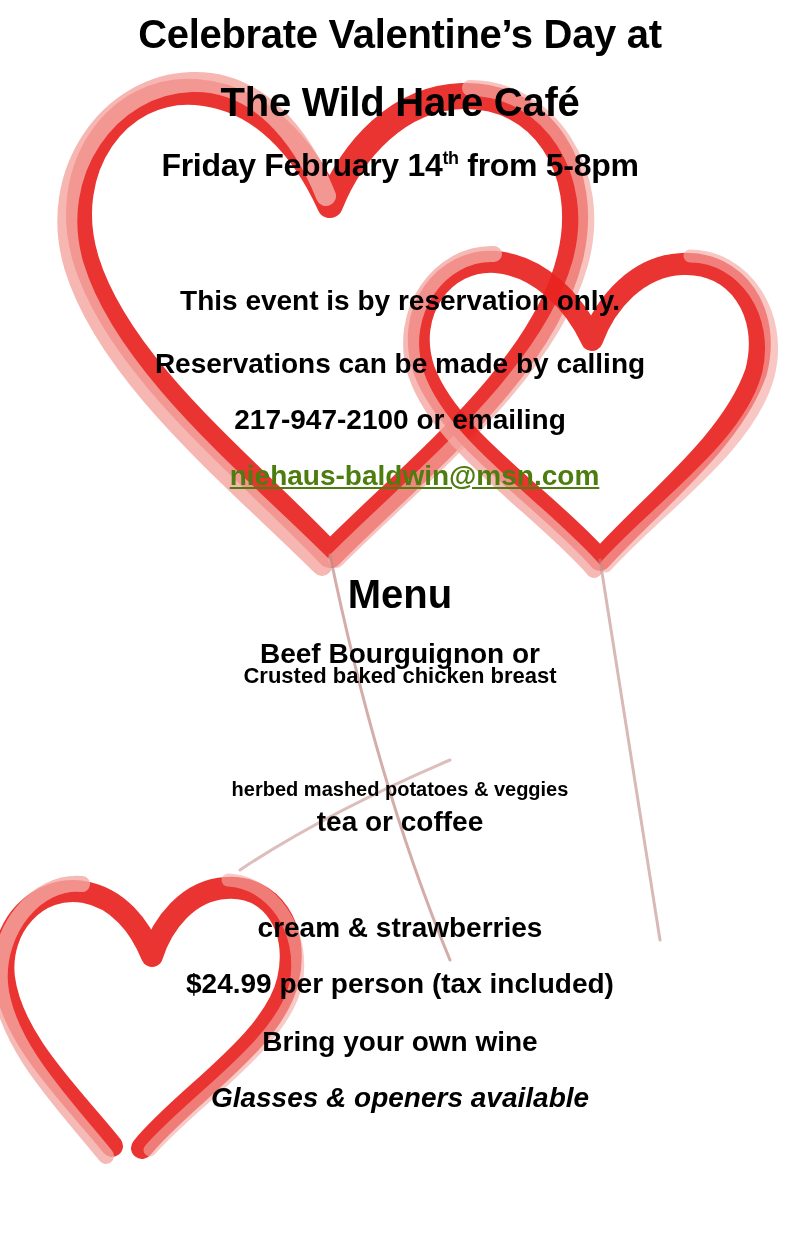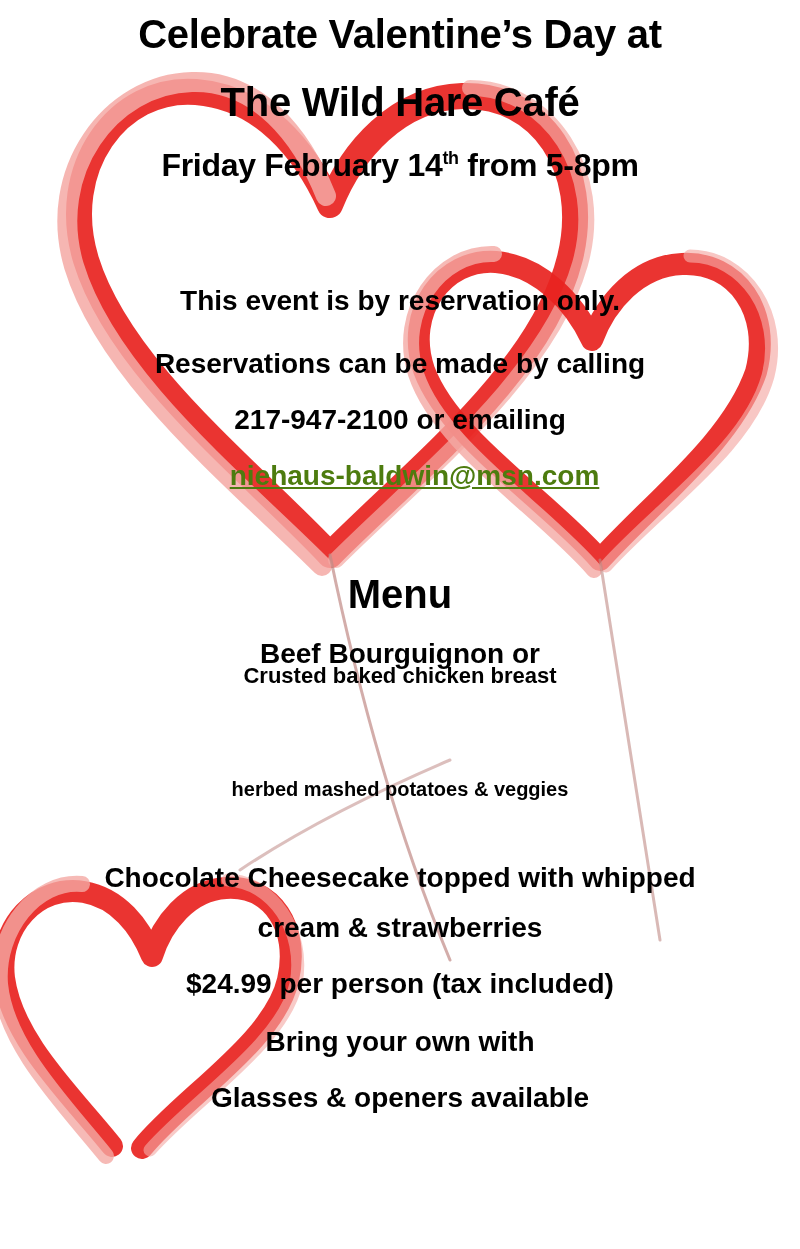--- a/index.html
+++ b/index.html
@@ -95,21 +95,21 @@
   }
 
   .m1 { position: absolute; left: 0; right: 0; top: 638px; font-size: 28px; }
   .m2 { position: absolute; left: 0; right: 0; top: 664px; font-size: 22px; text-align: center; }
   .m3 { position: absolute; left: 0; right: 0; top: 750px; font-size: 20px; margin-top: 28px; }
   .m4 { position: absolute; left: 0; right: 0; top: 806px; font-size: 28px; }
   .m5 { position: absolute; left: 0; right: 0; top: 862px; font-size: 28px; }
   .m6 { position: absolute; left: 0; right: 0; top: 912px; font-size: 28px; }
   .m7 { position: absolute; left: 0; right: 0; top: 968px; font-size: 28px; }
   .m8 { position: absolute; left: 0; right: 0; top: 1026px; font-size: 28px; }
-  .m9 { position: absolute; left: 0; right: 0; top: 1082px; font-size: 28px; }
+  .m9 { position: absolute; left: 0; right: 0; top: 1082px; font-size: 28px; font-style: italic; }
 </style>
 </head>
 <body>
 
 <div id="flyer">
 
   <svg id="hearts" viewBox="0 0 800 1249" xmlns="http://www.w3.org/2000/svg" aria-hidden="true">
 
     <g fill="none" stroke-linecap="round" stroke-linejoin="round">
       <path d="M330 555 C 250 470, 120 370, 86 260 C 58 168, 118 86, 196 92 C 262 97, 305 150, 330 205
@@ -145,20 +145,20 @@
     <div class="line body-line b1">This event is by reservation only.</div>
     <div class="line body-line b2">Reservations can be made by calling</div>
     <div class="line body-line b3">217-947-2100 or emailing</div>
     <div class="line email-line"><a class="email-link" href="#">niehaus-baldwin@msn.com</a></div>
 
     <div class="line menu-heading">Menu</div>
 
     <div class="line m1">Beef Bourguignon or</div>
     <div class="line m2">Crusted baked chicken breast</div>
     <div class="line m3">herbed mashed potatoes &amp; veggies</div>
-    <div class="line m5">Chocolate Cheesecake topped with whipped</div>
+    <div class="line m4">tea or coffee</div>
     <div class="line m6">cream &amp; strawberries</div>
     <div class="line m7">$24.99 per person (tax included)</div>
-    <div class="line m8">Bring your own with</div>
+    <div class="line m8">Bring your own wine</div>
     <div class="line m9">Glasses &amp; openers available</div>
 
   </div>
 </div>
 
 </body></html>

